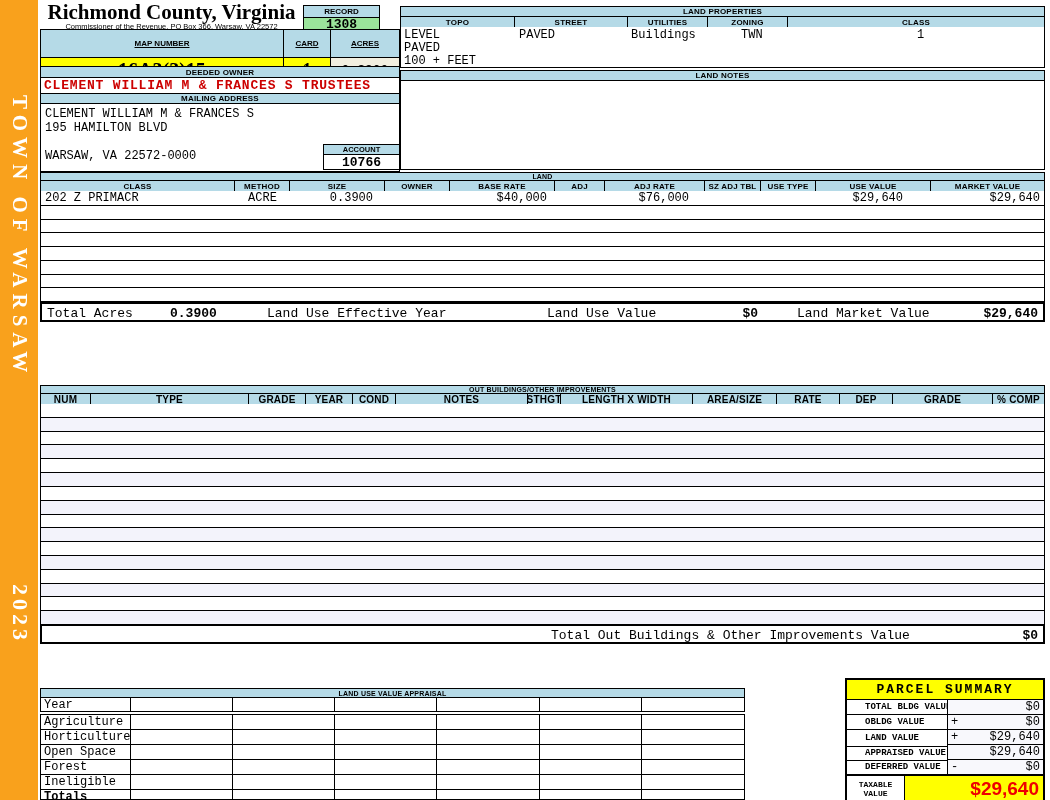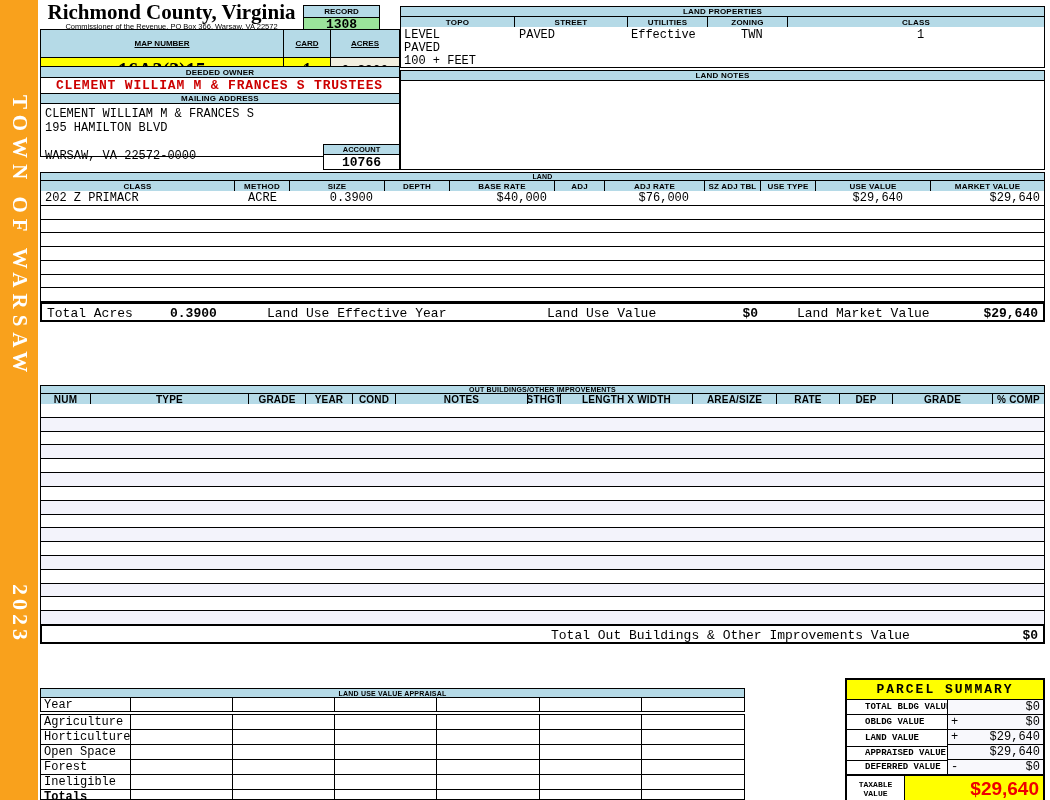--- a/index.html
+++ b/index.html
@@ -30,23 +30,23 @@
 
   
   .idgrid { left:40px; top:29px; width:360px; display:grid; grid-template-columns:242px 46px 1fr; gap:1px; background:#000; border:1px solid #000; }
   .idgrid > div { display:flex; align-items:center; justify-content:center; }
   .id-h { background:#B5DAE7; height:27px; font:bold 8px "Liberation Sans",sans-serif;text-decoration:underline; }
   .id-map { background:#FFFF00; height:25px; font:600 20px "Liberation Serif",serif; }
   .id-card { background:#FFFF00; font:600 18px "Liberation Serif",serif; }
   .id-acres { background:#F2EFE0; font:bold 13px "Liberation Mono",monospace; }
 
   .ownerhdr { left:40px; top:66px; width:360px; height:12px; }
-  .ownerval { left:40px; top:77px; width:360px; height:17px; background:#fff; border:1px solid #000; color:#CC0000; font:bold 13px "Liberation Mono",monospace; letter-spacing:.8px; display:flex; align-items:center; padding-left:15px; white-space:nowrap; }
+  .ownerval { left:40px; top:77px; width:360px; height:17px; background:#fff; border:1px solid #000; color:#CC0000; font:bold 13px "Liberation Mono",monospace; letter-spacing:.8px; display:flex; align-items:center; padding-left:3px; white-space:nowrap; }
   .mailhdr { left:40px; top:93px; width:360px; height:11px; }
-  .mailbox { left:40px; top:103px; width:360px; height:54px; background:#fff; border:1px solid #000; }
+  .mailbox { left:40px; top:103px; width:360px; height:69px; background:#fff; border:1px solid #000; }
   .mailbox .ln { position:absolute; left:4px; font:12px "Liberation Mono",monospace; white-space:nowrap; }
   .accbox { position:absolute; right:-1px; top:40px; width:77px; border:1px solid #000; background:#fff; }
   .accbox .band-in { background:#B5DAE7; border-bottom:1px solid #000; height:10px; font:bold 7.5px "Liberation Sans",sans-serif; display:flex; align-items:center; justify-content:center; }
   .accbox .val { height:14px; font:bold 13px "Liberation Mono",monospace; display:flex; align-items:center; justify-content:center; }
 
   
   .lp-title { left:400px; top:6px; width:645px; height:11px; }
   .g-lp { display:grid; grid-template-columns:114px 113px 80px 80px 1fr; }
   .lp-cols { position:absolute; left:400px; top:16px; width:645px; height:12px; border:1px solid #000; }
   .lp-vals { position:absolute; left:400px; top:27px; width:645px; height:41px; border:1px solid #000; border-top:none; background:#fff;text-align:right; }
@@ -152,36 +152,36 @@
   <div class="lp-cols g-lp">
     <div class="hc">TOPO</div>
     <div class="hc">STREET</div>
     <div class="hc">UTILITIES</div>
     <div class="hc">ZONING</div>
     <div class="hc">CLASS</div>
   </div>
   <div class="lp-vals">
     <span style="left:3px;top:1px">LEVEL</span>
     <span style="left:118px;top:1px">PAVED</span>
-    <span style="left:230px;top:1px">Effective</span>
+    <span style="left:230px;top:1px">Buildings</span>
     <span style="left:340px;top:1px">TWN</span>
     <span style="left:516px;top:1px">1</span>
     <span style="left:3px;top:14px">PAVED</span>
     <span style="left:3px;top:27px">100 + FEET</span>
   </div>
 
   <div class="band ln-title">LAND NOTES</div>
   <div class="abs ln-box"></div>
 
   <div class="band land-title">LAND</div>
   <div class="land-cols g-land">
     <div class="hc">CLASS</div>
     <div class="hc">METHOD</div>
     <div class="hc">SIZE</div>
-    <div class="hc">DEPTH</div>
+    <div class="hc">OWNER</div>
     <div class="hc">BASE RATE</div>
     <div class="hc">ADJ</div>
     <div class="hc">ADJ RATE</div>
     <div class="hc">SZ ADJ TBL</div>
     <div class="hc">USE TYPE</div>
     <div class="hc">USE VALUE</div>
     <div class="hc">MARKET VALUE</div>
   </div>
   <div class="land-body">
     <div class="land-row g-land">

